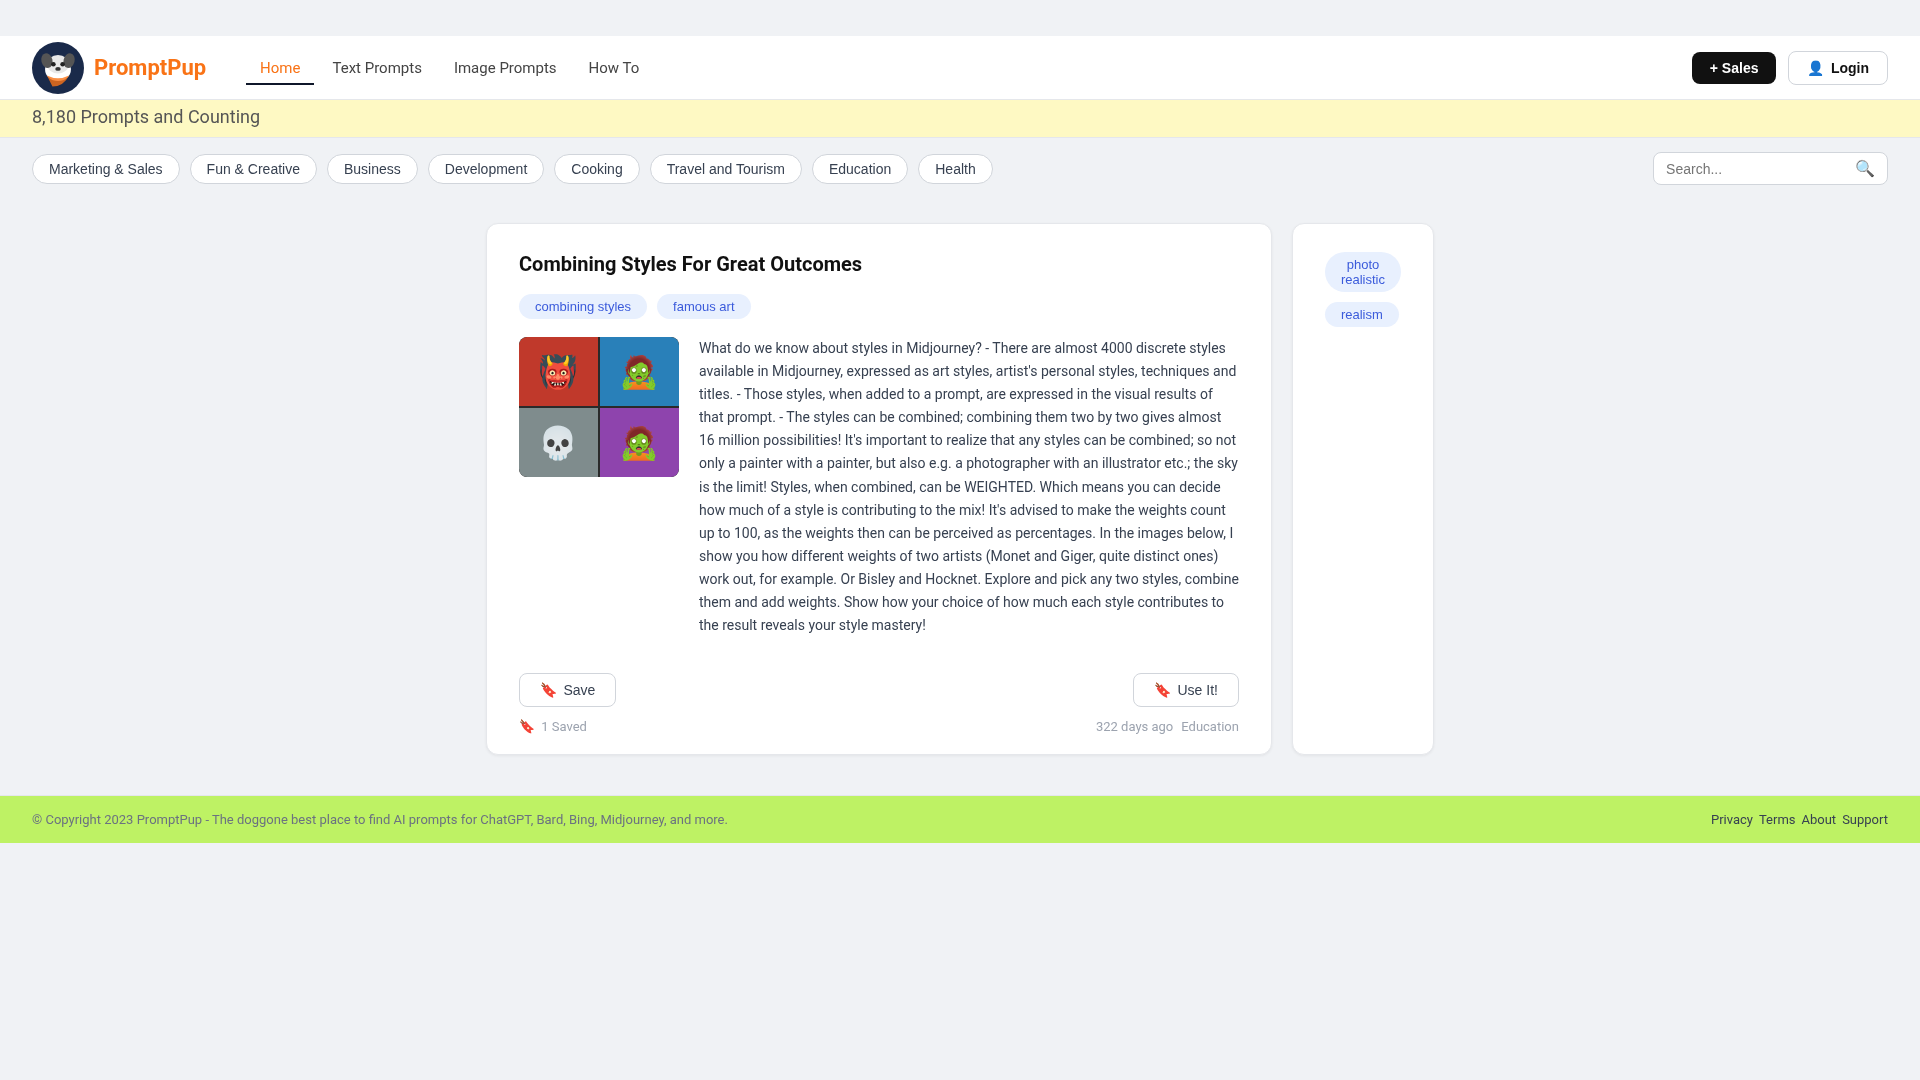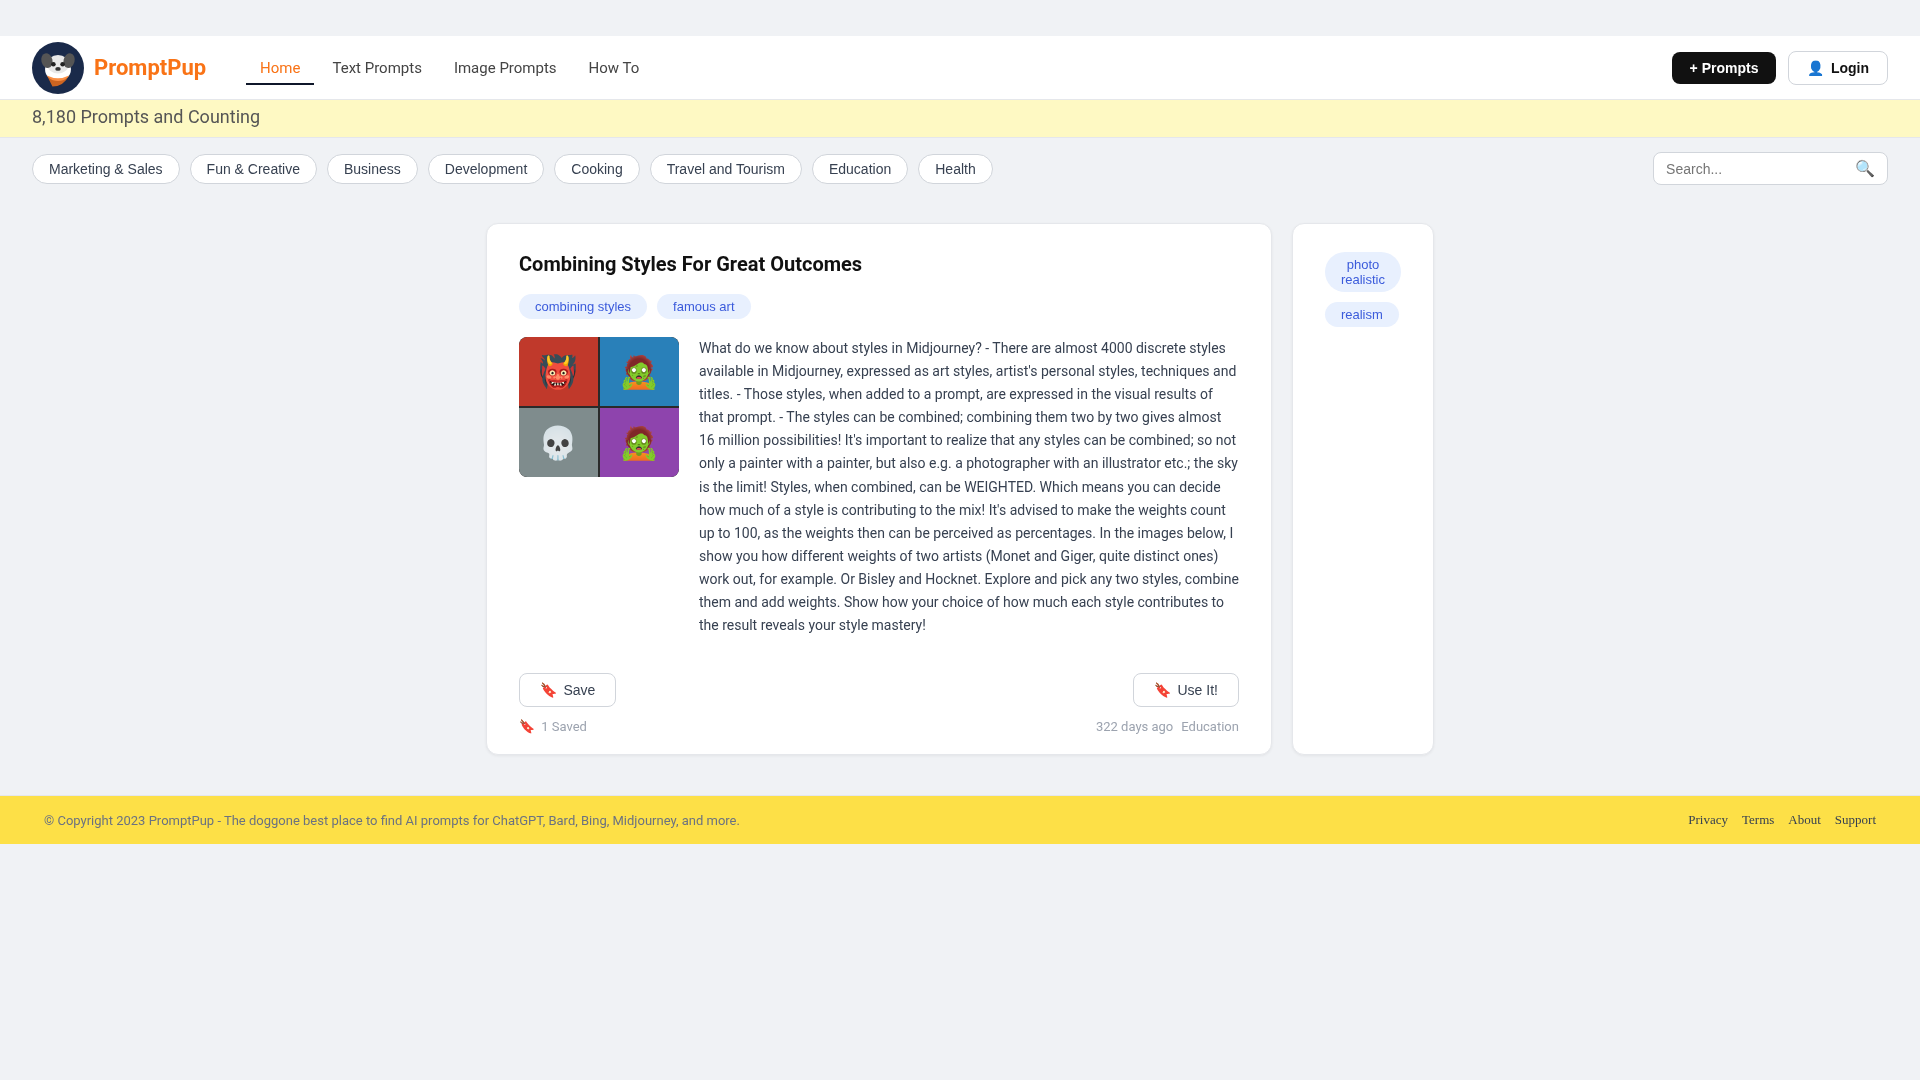--- a/index.html
+++ b/index.html
@@ -278,34 +278,33 @@
     }
     .footer-meta {
       display: flex;
       align-items: center;
       gap: 8px;
       margin-left: 32px;
     }
 
     
     footer {
-      background: #fde047;
+      background: #bef264;
       border-top: 1px solid #e5e7eb;
-      padding: 16px 44px;
-      display: flex;
-      align-items: flex-end;
+      padding: 16px 32px;
+      display: flex;
+      align-items: flex-start;
       justify-content: space-between;
       font-size: 13px;
       color: #6b7280;
       margin-top: 40px;
     }
     .footer-links {
       display: flex;
-      gap: 14px;
-      font-family: Liberation Serif, serif;
+      gap: 6px;
     }
     .footer-links a {
       color: #374151;
       text-decoration: none;
       font-size: 13px;
     }
   </style>
 </head>
 <body>
 
@@ -333,21 +332,21 @@
   </a>
 
   <nav>
     <button class="nav-link active">Home</button>
     <button class="nav-link">Text Prompts</button>
     <button class="nav-link">Image Prompts</button>
     <button class="nav-link">How To</button>
   </nav>
 
   <div class="header-right">
-    <button class="btn-create">+ Prompts</button>
+    <button class="btn-create">+ Sales</button>
     <button class="btn-login">
       <span>👤</span>
       <span>Login</span>
     </button>
   </div>
 </header>
 
 <div class="sub-header">
   <span>8,180 Prompts and Counting</span>
 </div>

